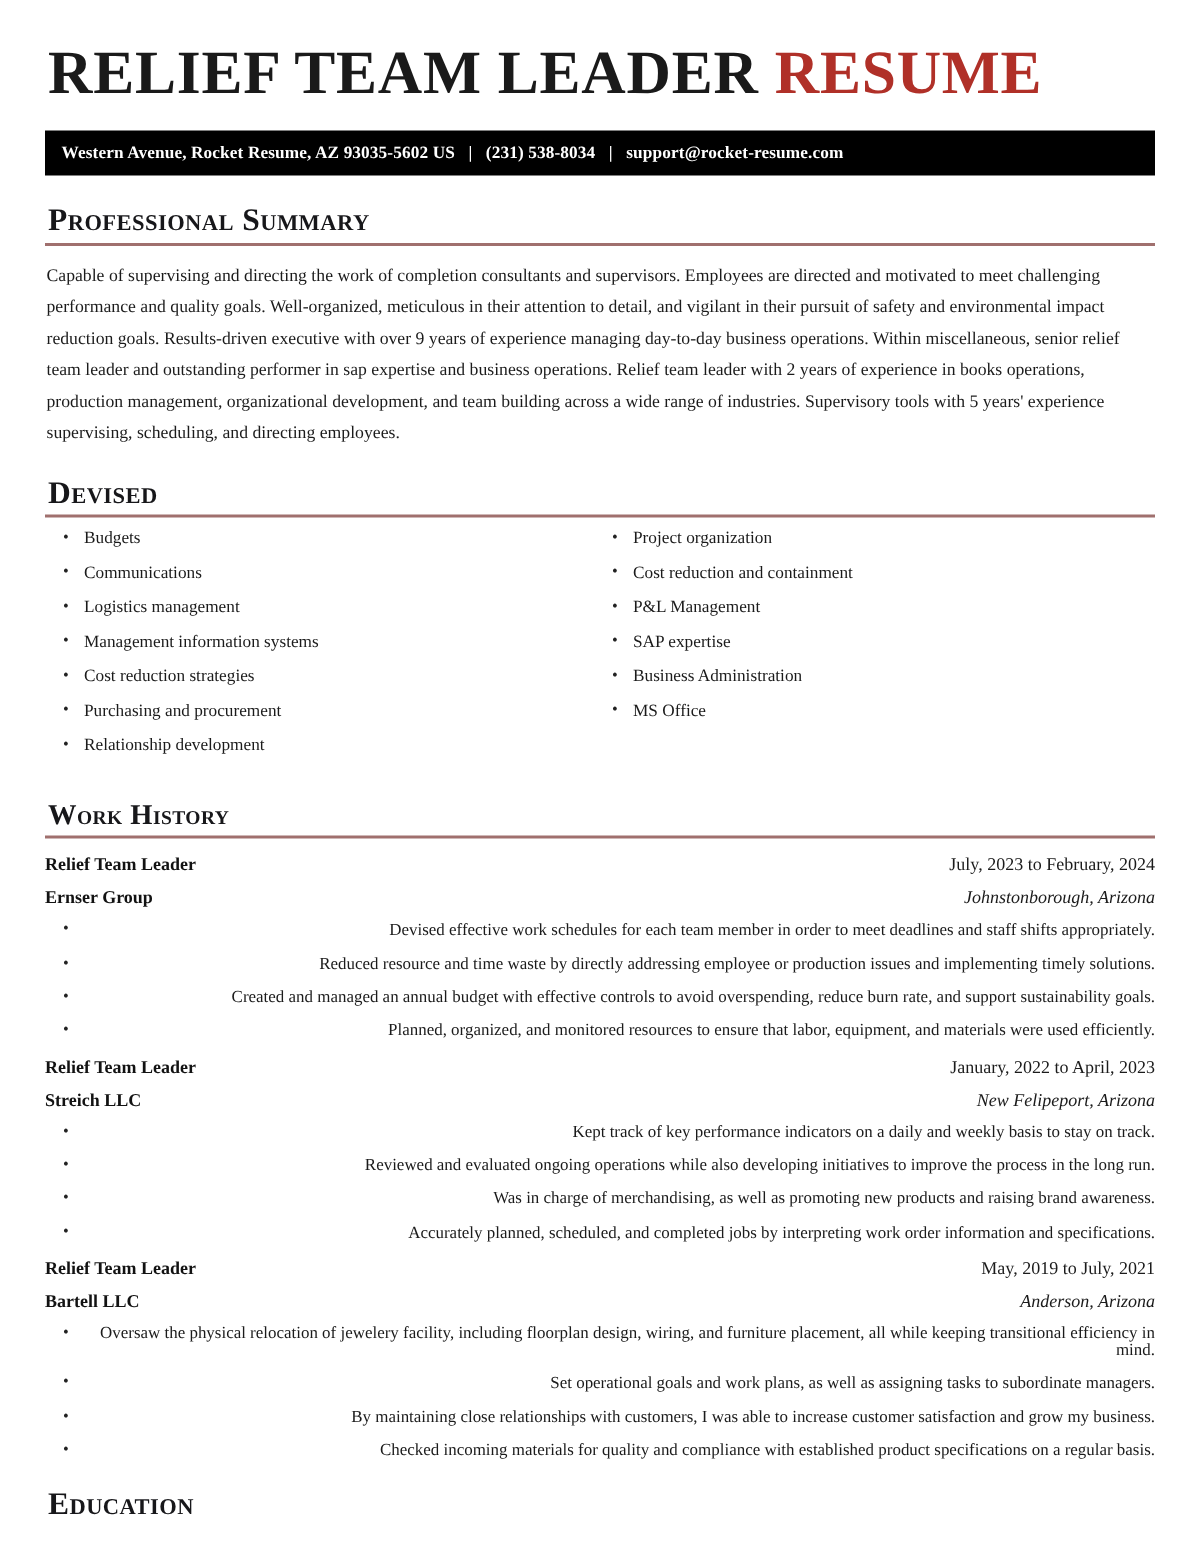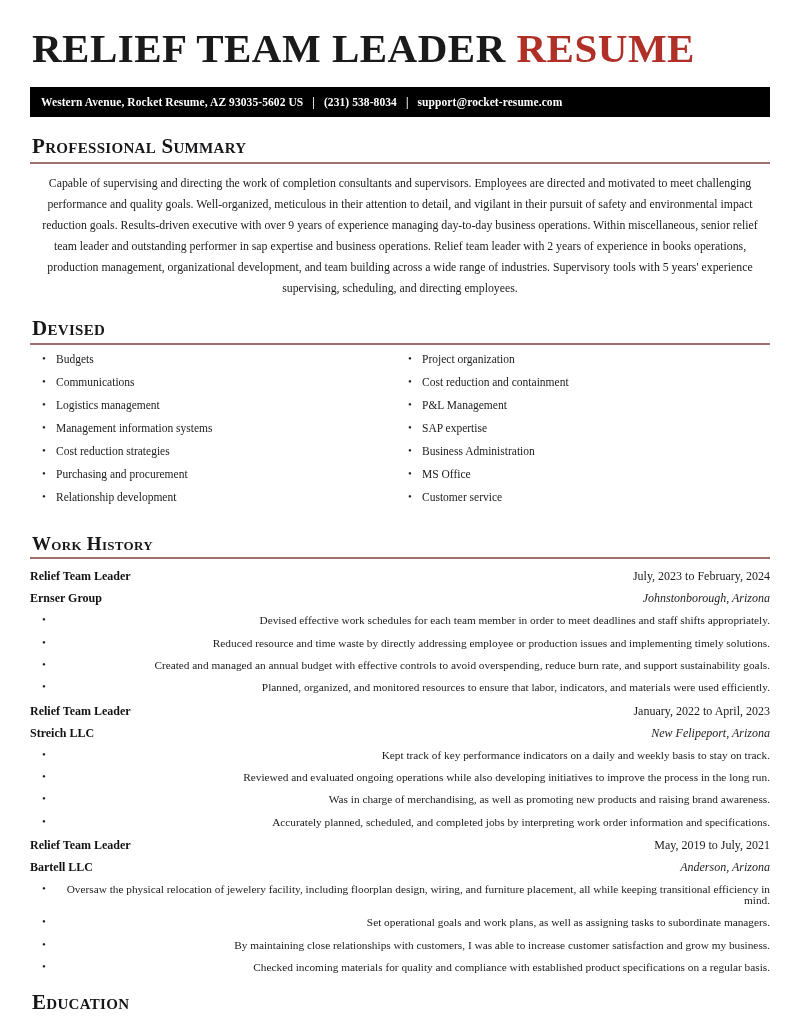--- a/index.html
+++ b/index.html
@@ -78,21 +78,21 @@
     height: 2px;
     background: #a0706e;
     width: 100%;
     margin-bottom: 9px;
   }
 
   
   .summary-text {
     font-size: 11.8px;
     line-height: 1.78;
-    text-align: center;
+    text-align: left;
     margin: 0 1px;
     color: #1b1b1b;
   }
 
   
   .skills-cols {
     display: flex;
     margin-top: 2px;
   }
   .skills-col {
@@ -231,21 +231,20 @@
         </ul>
       </div>
       <div class="skills-col right">
         <ul>
           <li>Project organization</li>
           <li>Cost reduction and containment</li>
           <li>P&amp;L Management</li>
           <li>SAP expertise</li>
           <li>Business Administration</li>
           <li>MS Office</li>
-          <li>Customer service</li>
         </ul>
       </div>
     </div>
   </div>
 
   <div class="section">
     <div class="section-heading big">Work History</div>
     <div class="rule"></div>
 
     <div class="job">
@@ -254,21 +253,21 @@
         <span class="job-dates">July, 2023 to February, 2024</span>
       </div>
       <div class="job-row">
         <span class="job-company">Ernser Group</span>
         <span class="job-location">Johnstonborough, Arizona</span>
       </div>
       <ul class="job-bullets">
         <li>Devised effective work schedules for each team member in order to meet deadlines and staff shifts appropriately.</li>
         <li>Reduced resource and time waste by directly addressing employee or production issues and implementing timely solutions.</li>
         <li>Created and managed an annual budget with effective controls to avoid overspending, reduce burn rate, and support sustainability goals.</li>
-        <li>Planned, organized, and monitored resources to ensure that labor, indicators, and materials were used efficiently.</li>
+        <li>Planned, organized, and monitored resources to ensure that labor, equipment, and materials were used efficiently.</li>
       </ul>
     </div>
 
     <div class="job">
       <div class="job-row">
         <span class="job-title">Relief Team Leader</span>
         <span class="job-dates">January, 2022 to April, 2023</span>
       </div>
       <div class="job-row">
         <span class="job-company">Streich LLC</span>

